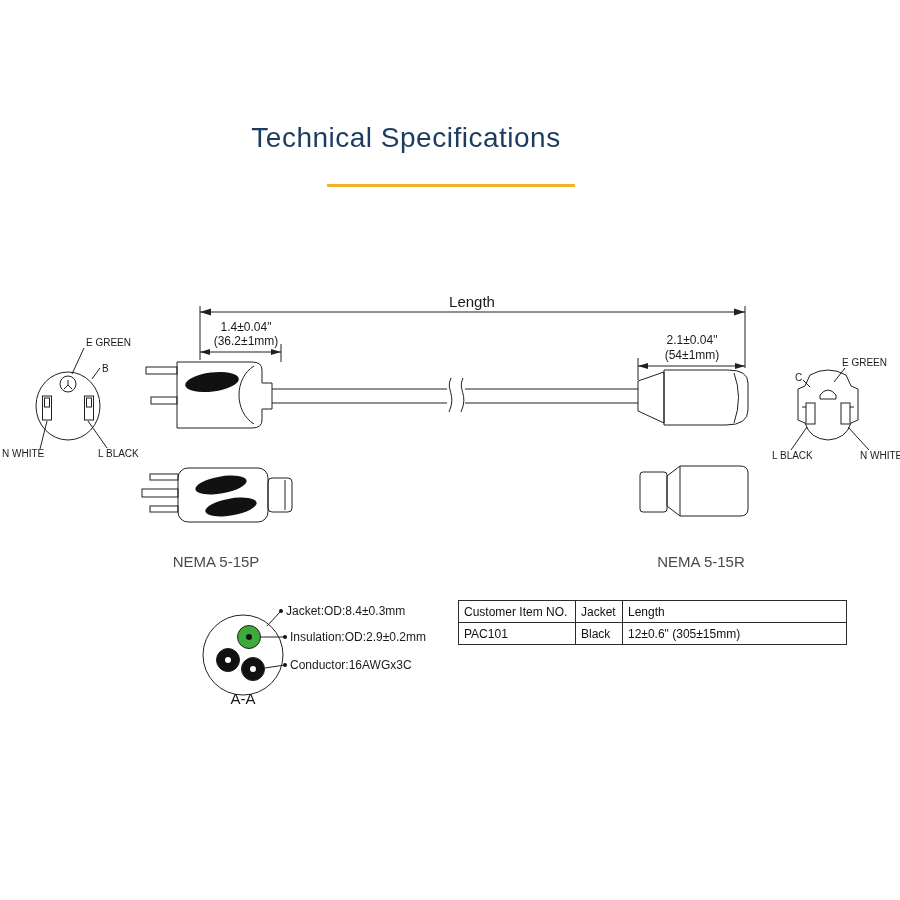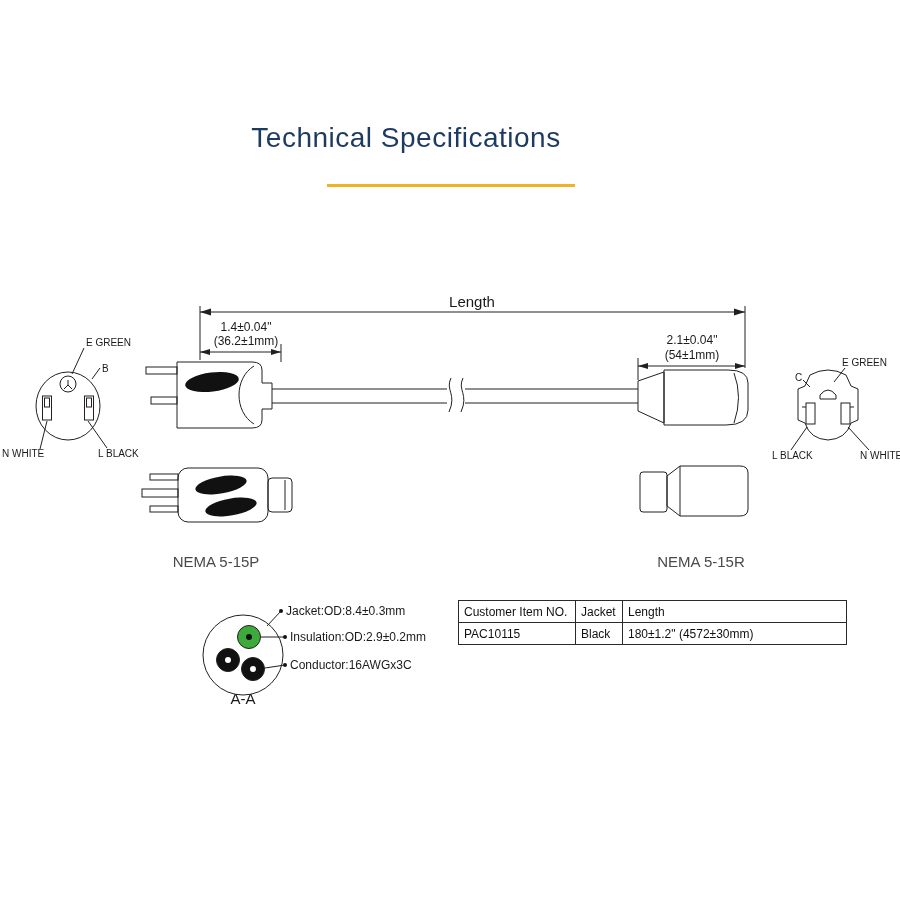--- a/index.html
+++ b/index.html
@@ -171,21 +171,21 @@
         </colgroup>
       <thead>
         <tr>
           <th>Customer Item NO.</th>
           <th>Jacket</th>
           <th class="len">Length</th>
         </tr>
       </thead>
       <tbody>
         <tr>
-          <td>PAC10115</td>
+          <td>PAC101</td>
           <td>Black</td>
-          <td class="len">180±1.2" (4572±30mm)</td>
+          <td class="len">12±0.6" (305±15mm)</td>
         </tr>
       </tbody>
     </table>
   </div>
 
 </div>
 
 </body></html>

